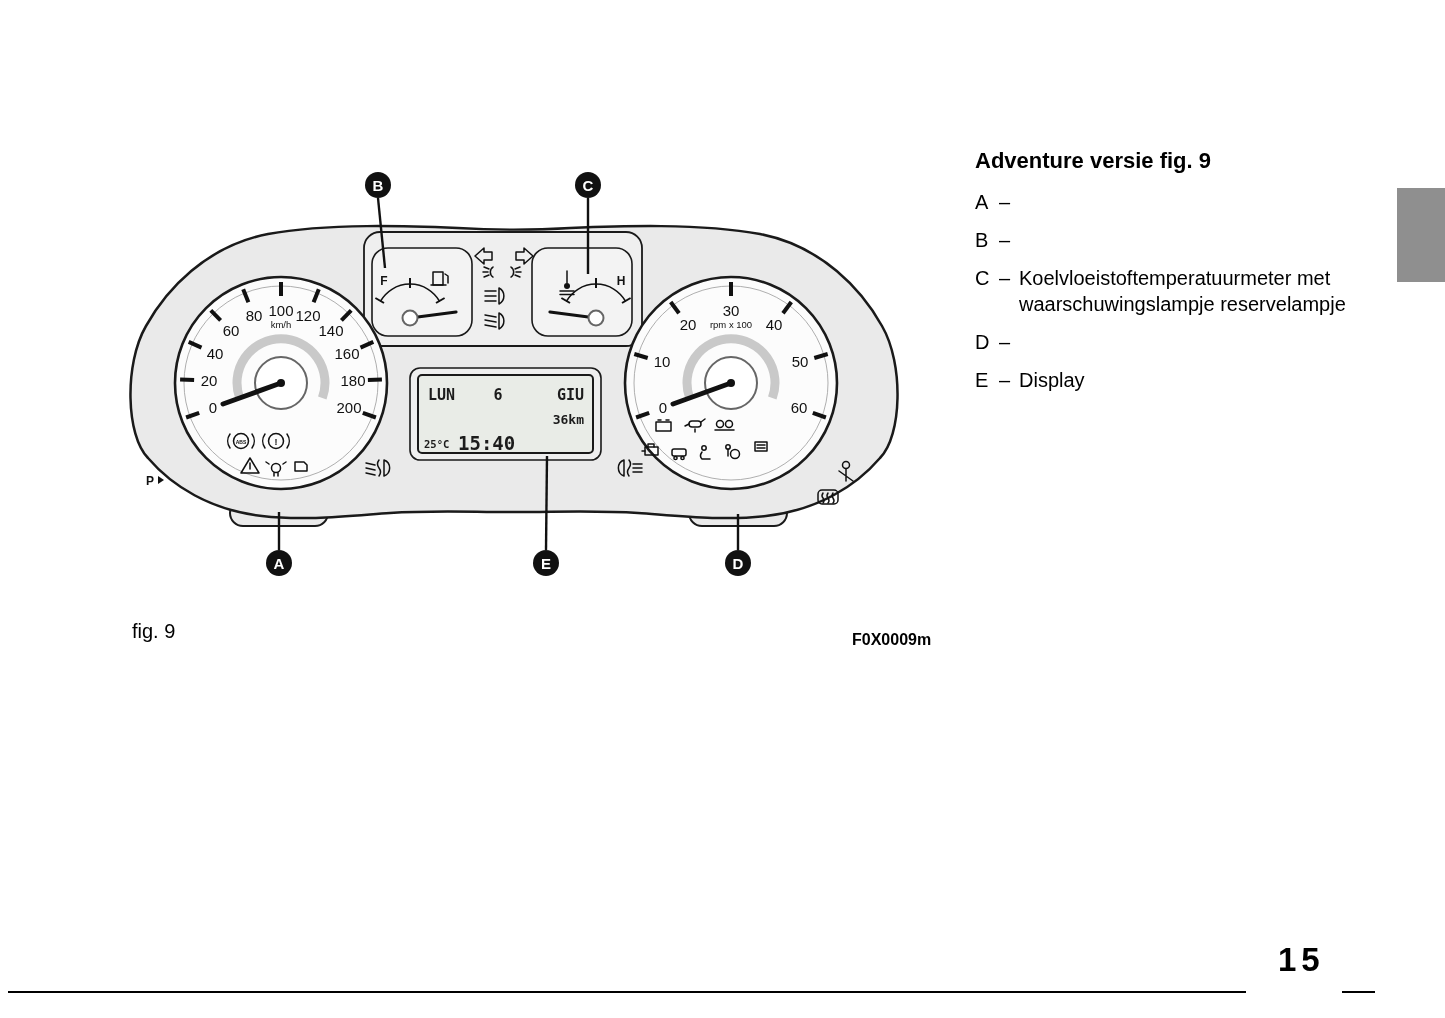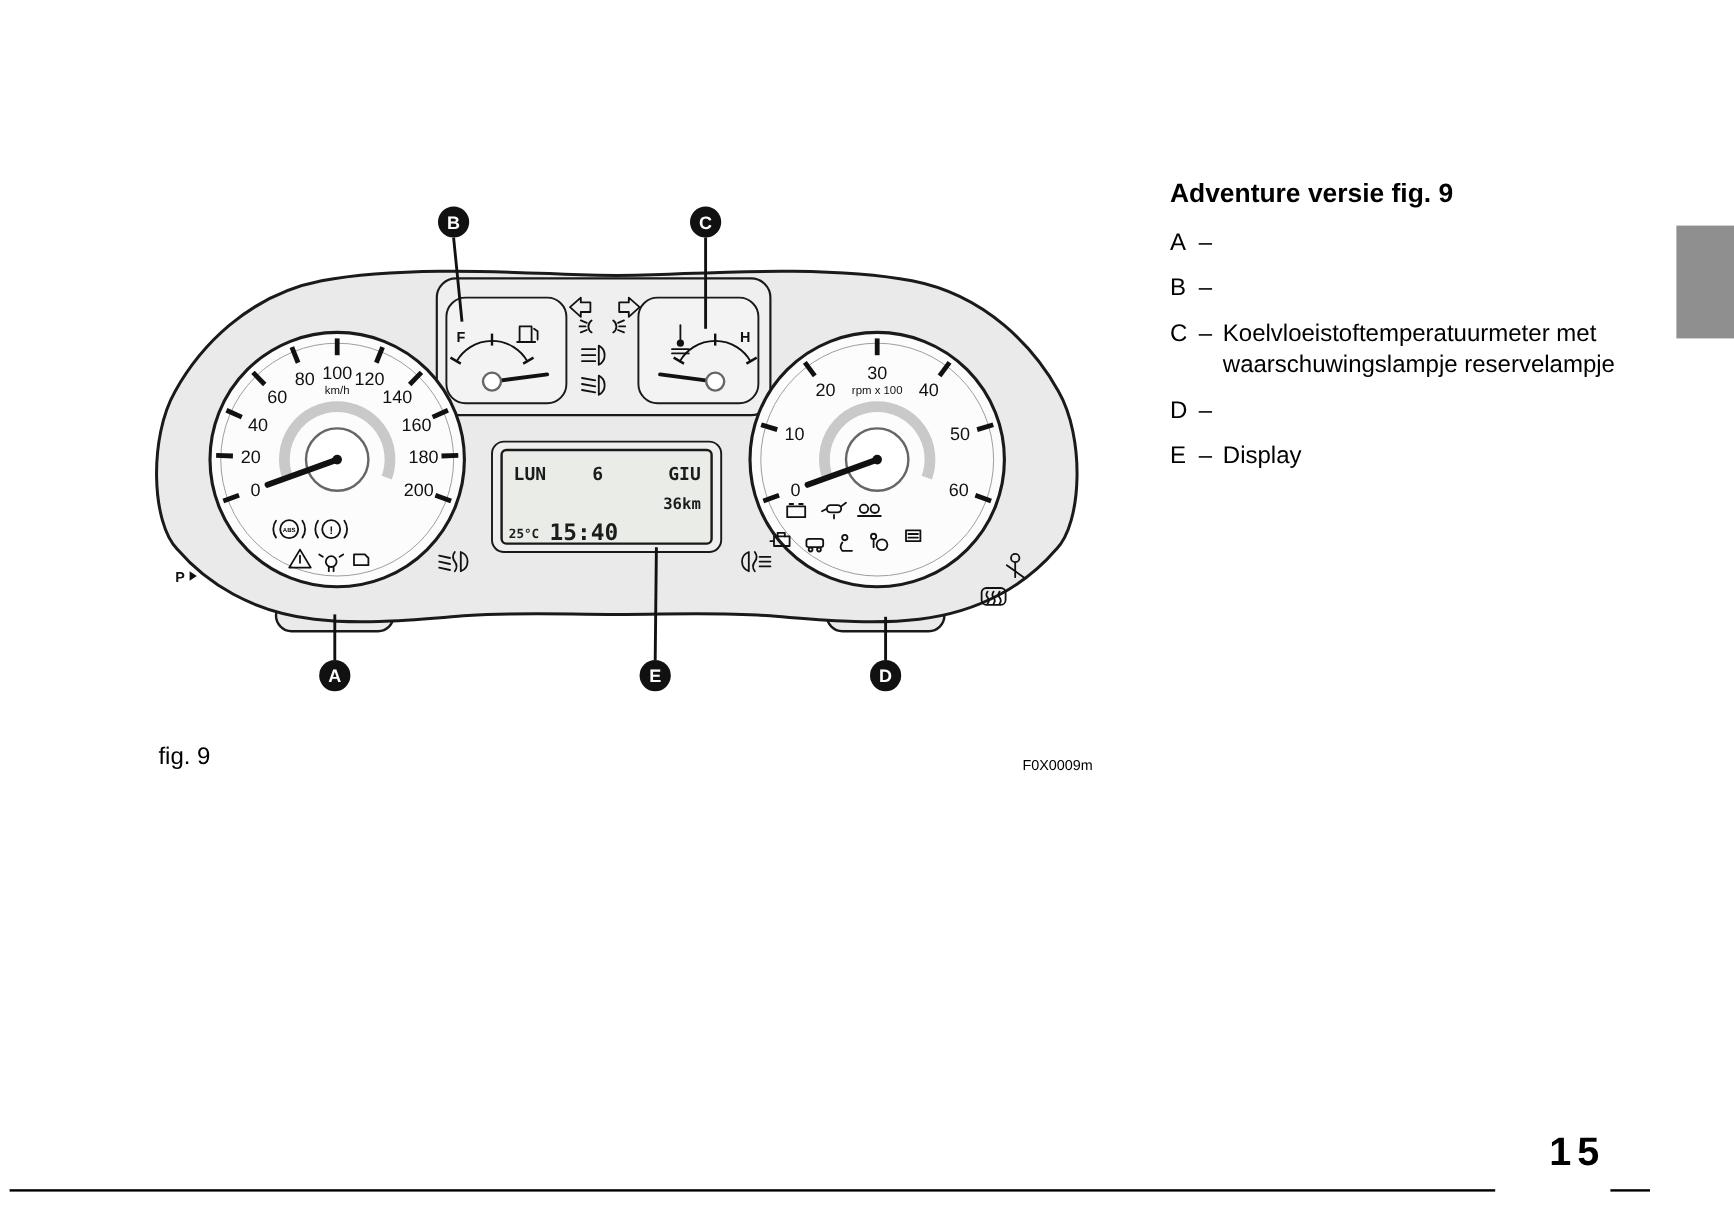--- a/index.html
+++ b/index.html
@@ -33,25 +33,25 @@
   .callout-letter{font-family:"Liberation Sans",sans-serif;font-size:15px;font-weight:bold;fill:#ffffff;text-anchor:middle;}
   .leader{stroke:#111;stroke-width:2.4;}
 
   
   .legend{position:absolute;left:975px;top:148px;width:395px;}
   .legend h2{margin:0 0 15px 0;font-size:22px;font-weight:bold;}
   .legend-item{display:grid;grid-template-columns:24px 20px 332px;margin-bottom:12px;
                font-size:20px;line-height:26px;}
 
   .fig-caption{position:absolute;left:92px;top:620px;font-size:20px;margin-left:40px;}
-  .fig-code{position:absolute;left:852px;top:631px;font-size:12px;font-weight:normal;}
+  .fig-code{position:absolute;left:852px;top:631px;font-size:16px;font-weight:bold;}
   .section-tab{position:absolute;left:1397px;top:188px;width:48px;height:94px;background:#8f8f8f;}
   .rule-long{position:absolute;left:8px;top:991px;width:1238px;height:2px;background:#000;}
   .rule-short{position:absolute;left:1342px;top:991px;width:33px;height:2px;background:#000;}
-  .page-number{position:absolute;left:1278px;top:941px;font-size:33px;font-weight:bold;letter-spacing:5px;margin-left:13px;}
+  .page-number{position:absolute;left:1278px;top:941px;font-size:33px;font-weight:bold;letter-spacing:5px;}
 </style>
 </head>
 <body>
 
 <div class="page">
 
   <svg class="cluster-svg" width="792" height="422" viewBox="0 0 792 422">
 
     <rect class="tab" x="112" y="332" width="98" height="26" rx="13"></rect>
     <rect class="tab" x="571" y="332" width="98" height="26" rx="13"></rect>

